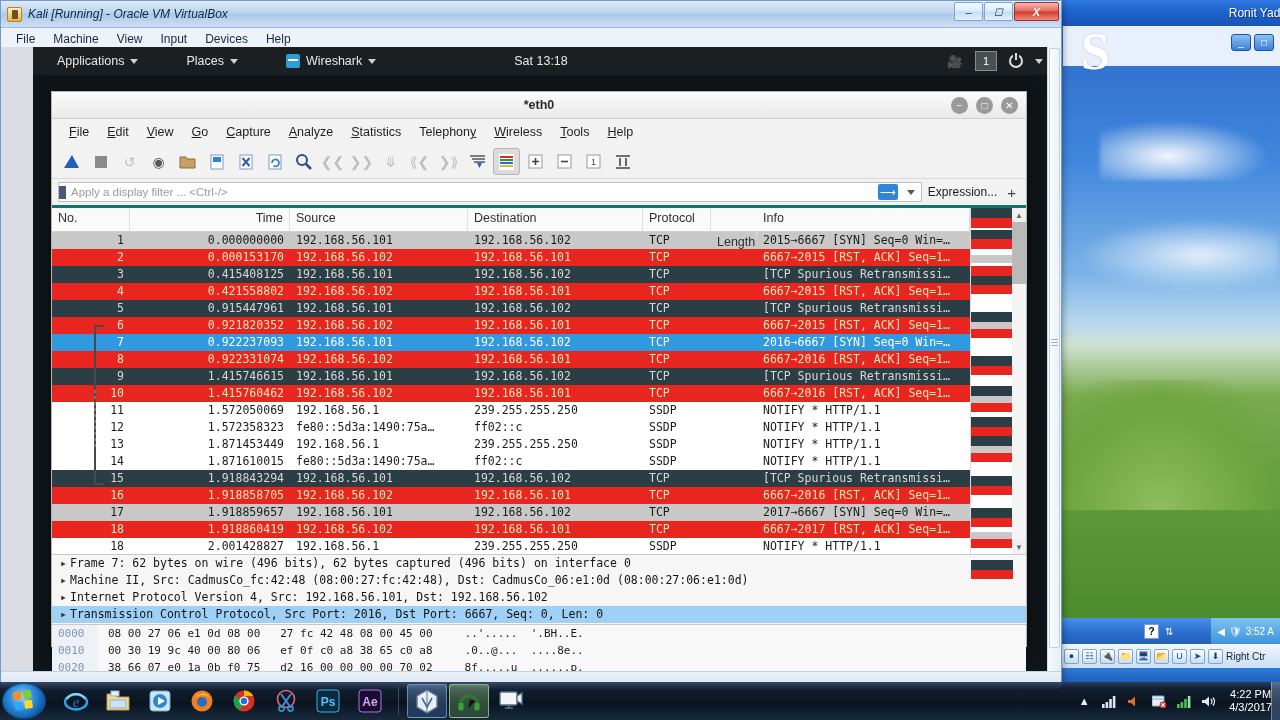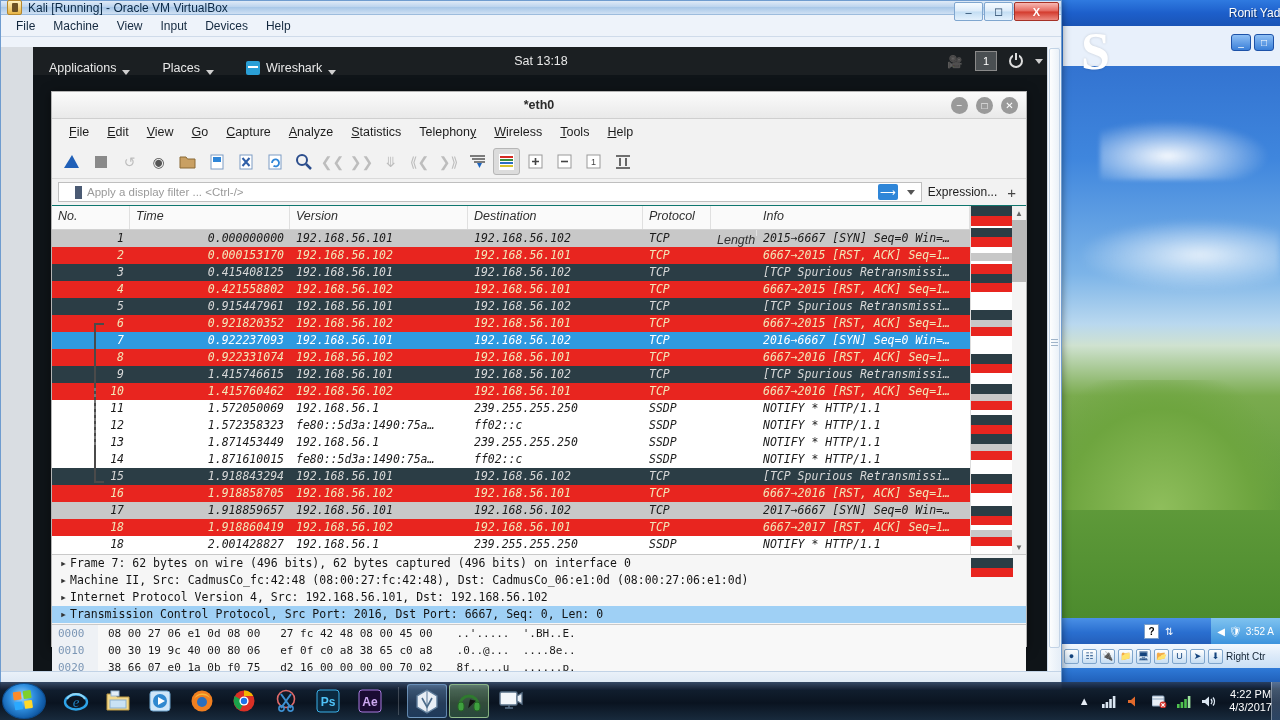--- a/index.html
+++ b/index.html
@@ -70,24 +70,24 @@
   }
 
   
   #vbox-window {
     position:absolute; left:0; top:0; width:1062px; height:690px;
     background:#eef3fa;
     border:1px solid #6f9ccf;
     box-shadow: 0 0 8px rgba(0,0,0,.45);
   }
   #vbox-titlebar {
-    height:14px;
+    height:27px;
     background: linear-gradient(180deg,#dfeaf7 0%, #bcd4ee 45%, #a9c8e8 50%, #cfe0f3 100%);
     border-bottom:1px solid #9dbcdd;
-    display:flex; align-items:center; padding-left:6px; position:relative;
+    display:flex; align-items:center; padding-left:6px; position:relative;font-style:italic;
   }
   #vbox-titlebar .vb-ico {
     width:15px; height:15px; border-radius:2px;
     background: linear-gradient(180deg,#fff1c0,#e8b545); border:1px solid #b4862c;
     margin-right:6px; position:relative;
   }
   #vbox-titlebar .vb-ico:after {
     content:""; position:absolute; left:4px; top:2px; width:6px; height:9px;
     background:#6d5124; border-radius:1px;
   }
@@ -132,21 +132,21 @@
     border-top:1px solid #c2d3e6;
   }
 
   
   #kali-root { position:absolute; left:32px; top:0px; width:1016px; height:624px; background:#0f1418; }
   #gnome-panel {
     position:absolute; left:0; top:0; width:1016px; height:28px;
     background:#1b1f22; color:#e8e8e8; display:flex; align-items:center;
     font-size:12.5px;
   }
-  .gp-item { padding:0 16px; display:flex; align-items:flex-end; gap:6px; height:28px; }
+  .gp-item { padding:0 24px; display:flex; align-items:center; gap:6px; height:28px; }
   .caret { width:0;height:0;border-left:4px solid transparent;border-right:4px solid transparent;
     border-top:5px solid #cfcfcf; display:inline-block; }
   #gp-wsicon { width:14px;height:14px;border-radius:2px;background:#2a9fd6; position:relative;}
   #gp-wsicon:after { content:""; position:absolute; left:2px; top:5px; width:10px; height:2px;
     background:#fff; box-shadow:0 -3px 0 -1px #fff; }
   #gp-clock { position:absolute; left:50%; transform:translateX(-50%); font-size:12.5px; }
   #gp-right { position:absolute; right:6px; display:flex; align-items:center; gap:12px; }
   #gp-wsnum { width:22px;height:20px;border:1px solid #8a8a8a; background:#4a4f52;
     display:flex;align-items:center;justify-content:center;font-size:11px;color:#fff;}
   .gp-power { width:14px;height:14px;border:2px solid #ddd;border-radius:50%; position:relative;}
@@ -177,39 +177,39 @@
     background:#f2f2f2; border-bottom:1px solid #dadada; }
   .tb { width:27px;height:27px; display:flex;align-items:center;justify-content:center;
         font-size:14px; color:#555; border-radius:3px; }
   .tb.sel { background:#dcdcdc; border:1px solid #b6b6b6; }
   .tb.dim { opacity:.33; }
 
   #ws-filterbar { height:26px; display:flex; align-items:center; padding:0 6px; gap:6px;
      background:#f2f2f2; }
   #ws-filterinput {
     flex:1; height:20px; background:#fff; border:1px solid #bfbfbf;
-    display:flex; align-items:center; padding-left:16px; gap:5px; font-size:11.5px; color:#9a9a9a;
+    display:flex; align-items:center; padding-left:0; gap:5px; font-size:11.5px; color:#9a9a9a;
   }
   #ws-filterinput .bookmark { width:7px; height:13px; background:#4a5a73; }
   #ws-filter-arrow { width:20px; height:16px; background:#2f86d8; color:#fff; font-size:11px;
      display:flex;align-items:center;justify-content:center; border-radius:2px; margin-left:auto;
      margin-right:4px; }
   .ws-filter-caret { width:0;height:0;border-left:4px solid transparent;border-right:4px solid transparent;
      border-top:5px solid #555; margin-right:6px; }
   #ws-expression { font-size:12px; color:#1d1d1d; }
   #ws-plus { font-size:15px; color:#444; padding:0 4px; }
 
   
-  #pkt-wrap { position:relative; height:349px; border-top:1px solid #0f766e;
-              display:flex; background:#a3a3a3;font-style:italic; }
+  #pkt-wrap { position:relative; height:349px; border-top:3px solid #0f766e;
+              display:flex; background:#a3a3a3; }
   #pkt-list { flex:1; position:relative; overflow:hidden; }
   #pkt-head { display:flex; height:24px; background:#fafafa; border-bottom:1px solid #d2d2d2;
               font-size:12.5px; color:#303030; }
   #pkt-head div { padding:3px 6px; border-right:1px solid #e0e0e0; }
-  .c-no{width:78px;} .c-time{width:160px;} .c-src{width:178px;} .c-dst{width:175px;}
+  .c-no{width:78px;} .c-time{width:160px;text-align:right;} .c-src{width:178px;} .c-dst{width:175px;}
   .c-proto{width:68px;} .c-len{width:46px; text-align:right;margin-top:24px;} .c-info{flex:1;}
   .prow { display:flex; height:17px; font-family:"DejaVu Sans Mono", monospace; font-size:11.5px;
           line-height:17px; white-space:nowrap; }
   .prow div { padding:0 6px; overflow:hidden; }
   .prow .c-no, .prow .c-time { text-align:right; }
   .prow .c-no { text-align:right; }
   .prow .c-len { }
   .r-gray { background:#c8c8c8; color:#1b1b1b; }
   .r-red  { background:#e8251f; color:#f2e6b8; }
   .r-dark { background:#2b3d45; color:#d8d8d8; }
@@ -239,21 +239,21 @@
   .drow { height:17px; line-height:17px; padding-left:8px; color:#141414; white-space:nowrap; }
   .drow .tri { display:inline-block; width:10px; color:#333; }
   .drow.sel { background:#9fd0f5; }
 
   
   #bytes-pane { height:52px; background:#f8f8f8; border-top:1px solid #c9c9c9;
     font-family:"DejaVu Sans Mono", monospace; font-size:11px; overflow:hidden; }
   .brow { height:17px; line-height:17px; display:flex; gap:0; white-space:pre; }
   .boff { width:46px; color:#7b96b5; padding-left:6px; background:#eef1f5; }
   .bhex { color:#1b1b1b; padding-left:10px; }
-  .basc { color:#1b1b1b; padding-left:24px; }
+  .basc { color:#1b1b1b; padding-left:24px;margin-left:8px; }
 
   
   #win-taskbar {
     position:absolute; left:0; bottom:0; width:1280px; height:38px;
     background: linear-gradient(180deg, rgba(40,60,90,.92) 0%, rgba(16,28,48,.96) 18%, rgba(8,16,32,.97) 55%, rgba(22,38,62,.95) 100%);
     display:flex; align-items:center;
   }
   #start-orb {
     width:44px; height:36px; margin-left:2px; border-radius:50%;
     background: radial-gradient(circle at 45% 38%, #9fd6ff 0%, #2f8fe0 38%, #115ca8 70%, #0a3f78 100%);
@@ -492,21 +492,21 @@
           </div>
           <span id="ws-expression">Expression...</span>
           <span id="ws-plus">+</span>
         </div>
 
         <div id="pkt-wrap">
           <div id="pkt-list">
             <div id="pkt-head">
               <div class="c-no">No.</div>
               <div class="c-time">Time</div>
-              <div class="c-src">Version</div>
+              <div class="c-src">Source</div>
               <div class="c-dst">Destination</div>
               <div class="c-proto">Protocol</div>
               <div class="c-len">Length</div>
               <div class="c-info">Info</div>
             </div>
             <div id="pkt-rows">
                 <div class="prow r-gray">
                   <div class="c-no">1</div>
                   <div class="c-time">0.000000000</div>
                   <div class="c-src">192.168.56.101</div>

